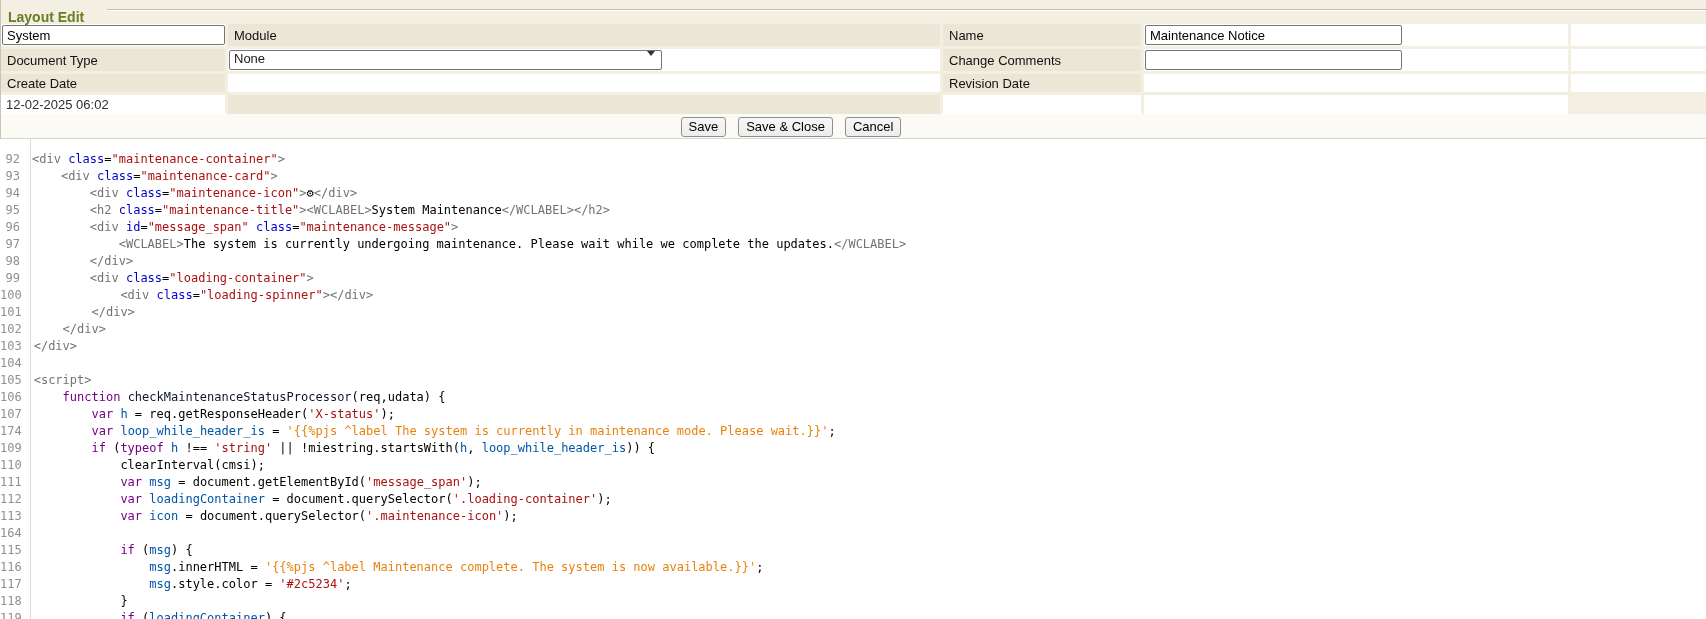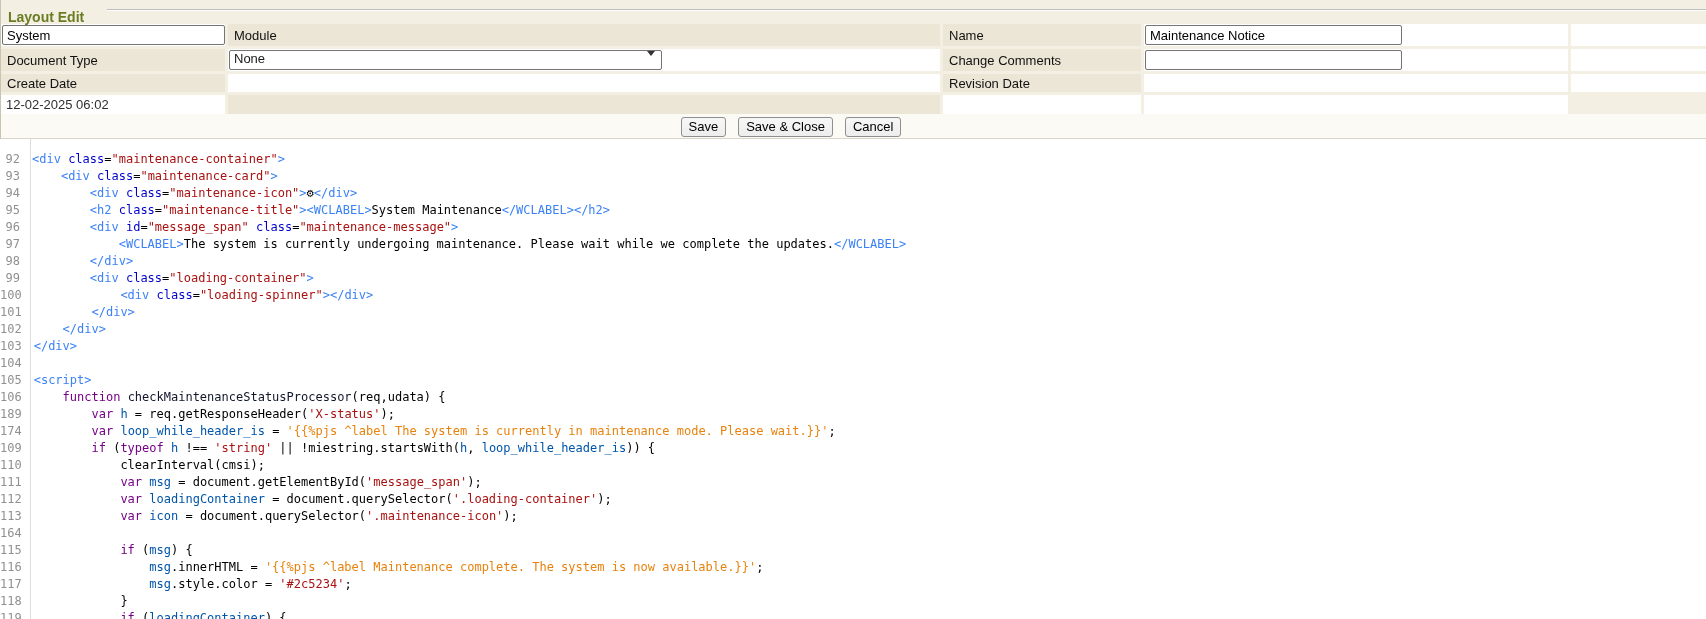--- a/index.html
+++ b/index.html
@@ -41,21 +41,21 @@
          padding:1px 7px; height:20px; line-height:16px; cursor:pointer; }
 
   
   .editor { position:relative; width:1372px; height:480px; background:#fff; overflow:hidden;
             font-family:"DejaVu Sans Mono", monospace; font-size:12px; padding-top:12px; }
   .gutter-sep { position:absolute; left:30px; top:0; bottom:0; width:1px; background:#dcdcdc; }
   .cl { display:flex; height:17px; line-height:17px; white-space:pre; }
   .gut { flex:0 0 25px; text-align:right; padding-right:5px; color:#909090; }
   .codetxt { padding-left:7px; color:#000; }
 
-  .tk-t  { color:#3b82f6; }
+  .tk-t  { color:#737373; }
   .tk-a  { color:#0000cc; }
   .tk-s  { color:#aa1111; }
   .tk-s2 { color:#e8820e; }
   .tk-k  { color:#770088; }
   .tk-d  { color:#0f172a; }
   .tk-v  { color:#0055aa; }
   .tk-p  { color:#000000; }
 </style>
 </head>
 <body>
@@ -129,21 +129,21 @@
       <div class="cl"><span class="gut">97</span><span class="codetxt"><span class="tk-p">            </span><span class="tk-t">&lt;WCLABEL&gt;</span><span class="tk-p">The system is currently undergoing maintenance. Please wait while we complete the updates.</span><span class="tk-t">&lt;/WCLABEL&gt;</span></span></div>
       <div class="cl"><span class="gut">98</span><span class="codetxt"><span class="tk-p">        </span><span class="tk-t">&lt;/div&gt;</span></span></div>
       <div class="cl"><span class="gut">99</span><span class="codetxt"><span class="tk-p">        </span><span class="tk-t">&lt;div</span><span class="tk-p"> </span><span class="tk-a">class</span><span class="tk-p">=</span><span class="tk-s">"loading-container"</span><span class="tk-t">&gt;</span></span></div>
       <div class="cl"><span class="gut">100</span><span class="codetxt"><span class="tk-p">            </span><span class="tk-t">&lt;div</span><span class="tk-p"> </span><span class="tk-a">class</span><span class="tk-p">=</span><span class="tk-s">"loading-spinner"</span><span class="tk-t">&gt;&lt;/div&gt;</span></span></div>
       <div class="cl"><span class="gut">101</span><span class="codetxt"><span class="tk-p">        </span><span class="tk-t">&lt;/div&gt;</span></span></div>
       <div class="cl"><span class="gut">102</span><span class="codetxt"><span class="tk-p">    </span><span class="tk-t">&lt;/div&gt;</span></span></div>
       <div class="cl"><span class="gut">103</span><span class="codetxt"><span class="tk-t">&lt;/div&gt;</span></span></div>
       <div class="cl"><span class="gut">104</span><span class="codetxt"></span></div>
       <div class="cl"><span class="gut">105</span><span class="codetxt"><span class="tk-t">&lt;script&gt;</span></span></div>
       <div class="cl"><span class="gut">106</span><span class="codetxt"><span class="tk-p">    </span><span class="tk-k">function</span><span class="tk-p"> </span><span class="tk-d">checkMaintenanceStatusProcessor</span><span class="tk-p">(req,udata) {</span></span></div>
-      <div class="cl"><span class="gut">189</span><span class="codetxt"><span class="tk-p">        </span><span class="tk-k">var</span><span class="tk-p"> </span><span class="tk-v">h</span><span class="tk-p"> = req.getResponseHeader(</span><span class="tk-s">'X-status'</span><span class="tk-p">);</span></span></div>
+      <div class="cl"><span class="gut">107</span><span class="codetxt"><span class="tk-p">        </span><span class="tk-k">var</span><span class="tk-p"> </span><span class="tk-v">h</span><span class="tk-p"> = req.getResponseHeader(</span><span class="tk-s">'X-status'</span><span class="tk-p">);</span></span></div>
       <div class="cl"><span class="gut">174</span><span class="codetxt"><span class="tk-p">        </span><span class="tk-k">var</span><span class="tk-p"> </span><span class="tk-v">loop_while_header_is</span><span class="tk-p"> = </span><span class="tk-s2">'{{%pjs ^label The system is currently in maintenance mode. Please wait.}}'</span><span class="tk-p">;</span></span></div>
       <div class="cl"><span class="gut">109</span><span class="codetxt"><span class="tk-p">        </span><span class="tk-k">if</span><span class="tk-p"> (</span><span class="tk-k">typeof</span><span class="tk-p"> </span><span class="tk-v">h</span><span class="tk-p"> !== </span><span class="tk-s">'string'</span><span class="tk-p"> || !miestring.startsWith(</span><span class="tk-v">h</span><span class="tk-p">, </span><span class="tk-v">loop_while_header_is</span><span class="tk-p">)) {</span></span></div>
       <div class="cl"><span class="gut">110</span><span class="codetxt"><span class="tk-p">            clearInterval(cmsi);</span></span></div>
       <div class="cl"><span class="gut">111</span><span class="codetxt"><span class="tk-p">            </span><span class="tk-k">var</span><span class="tk-p"> </span><span class="tk-v">msg</span><span class="tk-p"> = document.getElementById(</span><span class="tk-s">'message_span'</span><span class="tk-p">);</span></span></div>
       <div class="cl"><span class="gut">112</span><span class="codetxt"><span class="tk-p">            </span><span class="tk-k">var</span><span class="tk-p"> </span><span class="tk-v">loadingContainer</span><span class="tk-p"> = document.querySelector(</span><span class="tk-s">'.loading-container'</span><span class="tk-p">);</span></span></div>
       <div class="cl"><span class="gut">113</span><span class="codetxt"><span class="tk-p">            </span><span class="tk-k">var</span><span class="tk-p"> </span><span class="tk-v">icon</span><span class="tk-p"> = document.querySelector(</span><span class="tk-s">'.maintenance-icon'</span><span class="tk-p">);</span></span></div>
       <div class="cl"><span class="gut">164</span><span class="codetxt"></span></div>
       <div class="cl"><span class="gut">115</span><span class="codetxt"><span class="tk-p">            </span><span class="tk-k">if</span><span class="tk-p"> (</span><span class="tk-v">msg</span><span class="tk-p">) {</span></span></div>
       <div class="cl"><span class="gut">116</span><span class="codetxt"><span class="tk-p">                </span><span class="tk-v">msg</span><span class="tk-p">.innerHTML = </span><span class="tk-s2">'{{%pjs ^label Maintenance complete. The system is now available.}}'</span><span class="tk-p">;</span></span></div>
       <div class="cl"><span class="gut">117</span><span class="codetxt"><span class="tk-p">                </span><span class="tk-v">msg</span><span class="tk-p">.style.color = </span><span class="tk-s">'#2c5234'</span><span class="tk-p">;</span></span></div>

